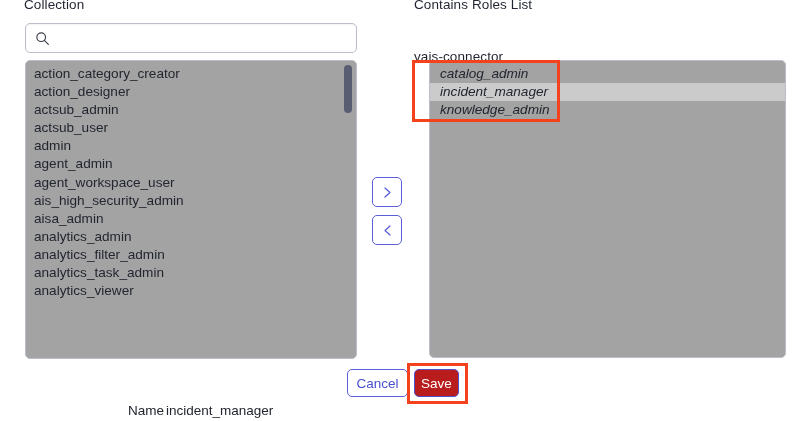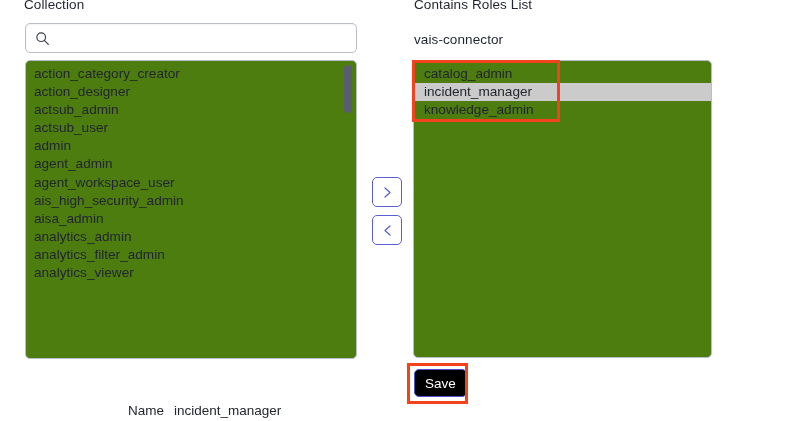--- a/index.html
+++ b/index.html
@@ -39,27 +39,27 @@
     flex: 1; height: 100%;
     font-family: "Liberation Sans", sans-serif;
     font-size: 13.5px; color: #1f2430;
     padding: 0 8px;
   }
   #search-input::placeholder { color: #9aa1ad; }
 
   
   .listbox {
     position: absolute;
-    background: #4d7c0f;
+    background: #a3a3a3;
     border: 1px solid #b9bec9;
     border-radius: 5px;
     overflow: hidden;
   }
   #collection-list { left: 25px; top: 60px; width: 332px; height: 299px; }
-  #roles-list      { left: 413px; top: 60px; width: 299px; height: 298px; }
+  #roles-list      { left: 429px; top: 60px; width: 357px; height: 298px; font-style: italic; }
 
   .list-inner { position: absolute; left: 0; top: 4px; right: 0; }
 
   .list-item {
     font-size: 13.6px;
     color: #22262f;
     line-height: 18.1px;
     height: 18.1px;
     padding-left: 8px;
     white-space: nowrap;
@@ -107,33 +107,33 @@
     display: flex; align-items: center; justify-content: center;
     cursor: pointer;
   }
   #btn-cancel {
     left: 347px; top: 369px; width: 61px;
     background: #fff;
     border: 1px solid #5b5fd6;
     color: #4a4fd0;
   }
   #btn-save {
-    left: 414px; top: 369px; width: 53px;
-    background: #000000;
+    left: 414px; top: 369px; width: 45px;
+    background: #b91c1c;
     border: 1px solid #4e52ce;
     color: #ffffff;
   }
 
   
   #name-row {
     position: absolute;
     left: 128px; top: 403px;
     font-size: 13.5px;
     color: #22262f;
-    display: flex; gap: 10px;
+    display: flex; gap: 2px;
     white-space: nowrap;
   }
 
   
   .annot {
     position: absolute;
     border: 3px solid #f4431c;
     pointer-events: none;
   }
   #annot-roles { left: 412px; top: 60px; width: 148px; height: 62px; }
@@ -162,48 +162,50 @@
         <div class="list-item">action_designer</div>
         <div class="list-item">actsub_admin</div>
         <div class="list-item">actsub_user</div>
         <div class="list-item">admin</div>
         <div class="list-item">agent_admin</div>
         <div class="list-item">agent_workspace_user</div>
         <div class="list-item">ais_high_security_admin</div>
         <div class="list-item">aisa_admin</div>
         <div class="list-item">analytics_admin</div>
         <div class="list-item">analytics_filter_admin</div>
+        <div class="list-item">analytics_task_admin</div>
         <div class="list-item">analytics_viewer</div>
       </div>
     <div id="collection-scrollbar">
       <div id="collection-scroll-thumb"></div>
     </div>
   </div>
 
   <div class="xfer-btn" id="btn-move-right">
     <svg width="11" height="13" viewBox="0 0 11 13">
       <polyline points="3,2 8,6.5 3,11" fill="none" stroke="#5b5fd6" stroke-width="1.3" stroke-linecap="round" stroke-linejoin="round"></polyline>
     </svg>
   </div>
   <div class="xfer-btn" id="btn-move-left">
     <svg width="11" height="13" viewBox="0 0 11 13">
       <polyline points="8,2 3,6.5 8,11" fill="none" stroke="#5b5fd6" stroke-width="1.3" stroke-linecap="round" stroke-linejoin="round"></polyline>
     </svg>
   </div>
 
-  <div class="col-label" style="left:414px; top:32px;text-align:center;">vais-connector</div>
+  <div class="col-label" style="left:414px; top:49px;text-align:center;">vais-connector</div>
 
   <div class="listbox" id="roles-list">
     <div class="list-inner" id="roles-items">
         <div class="list-item">catalog_admin</div>
         <div class="list-item selected">incident_manager</div>
         <div class="list-item">knowledge_admin</div>
       </div>
   </div>
 
+  <div class="footer-btn" id="btn-cancel">Cancel</div>
 
   <div class="footer-btn" id="btn-save">Save</div>
 
   <div id="name-row">
     <span>Name</span>
     <span>incident_manager</span>
   </div>
 
   <div class="annot" id="annot-roles"></div>
   <div class="annot" id="annot-save"></div>

